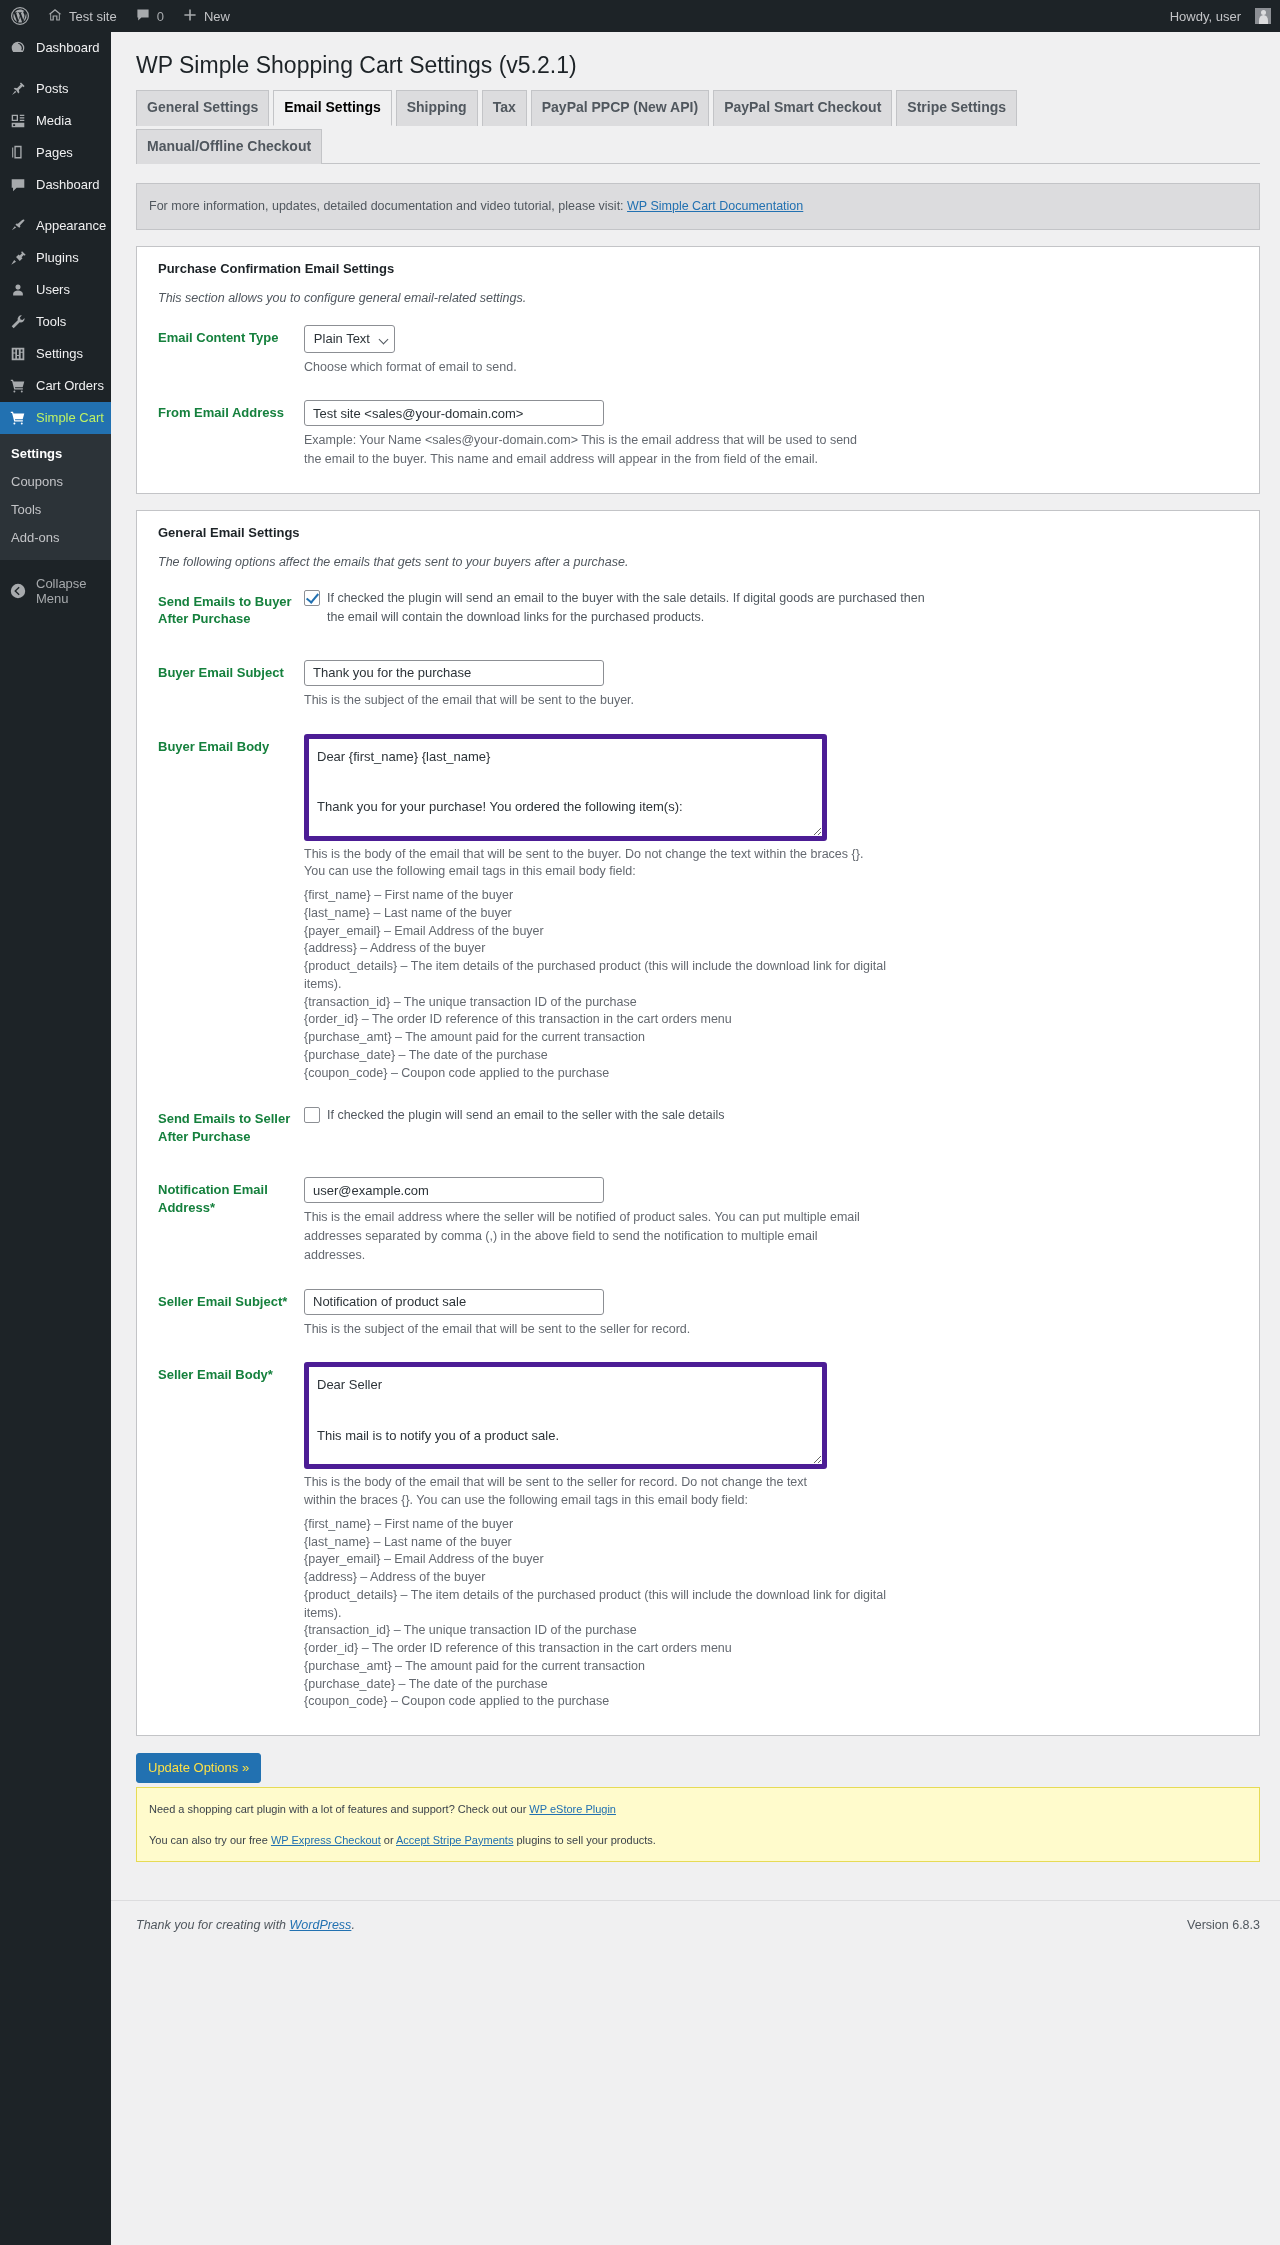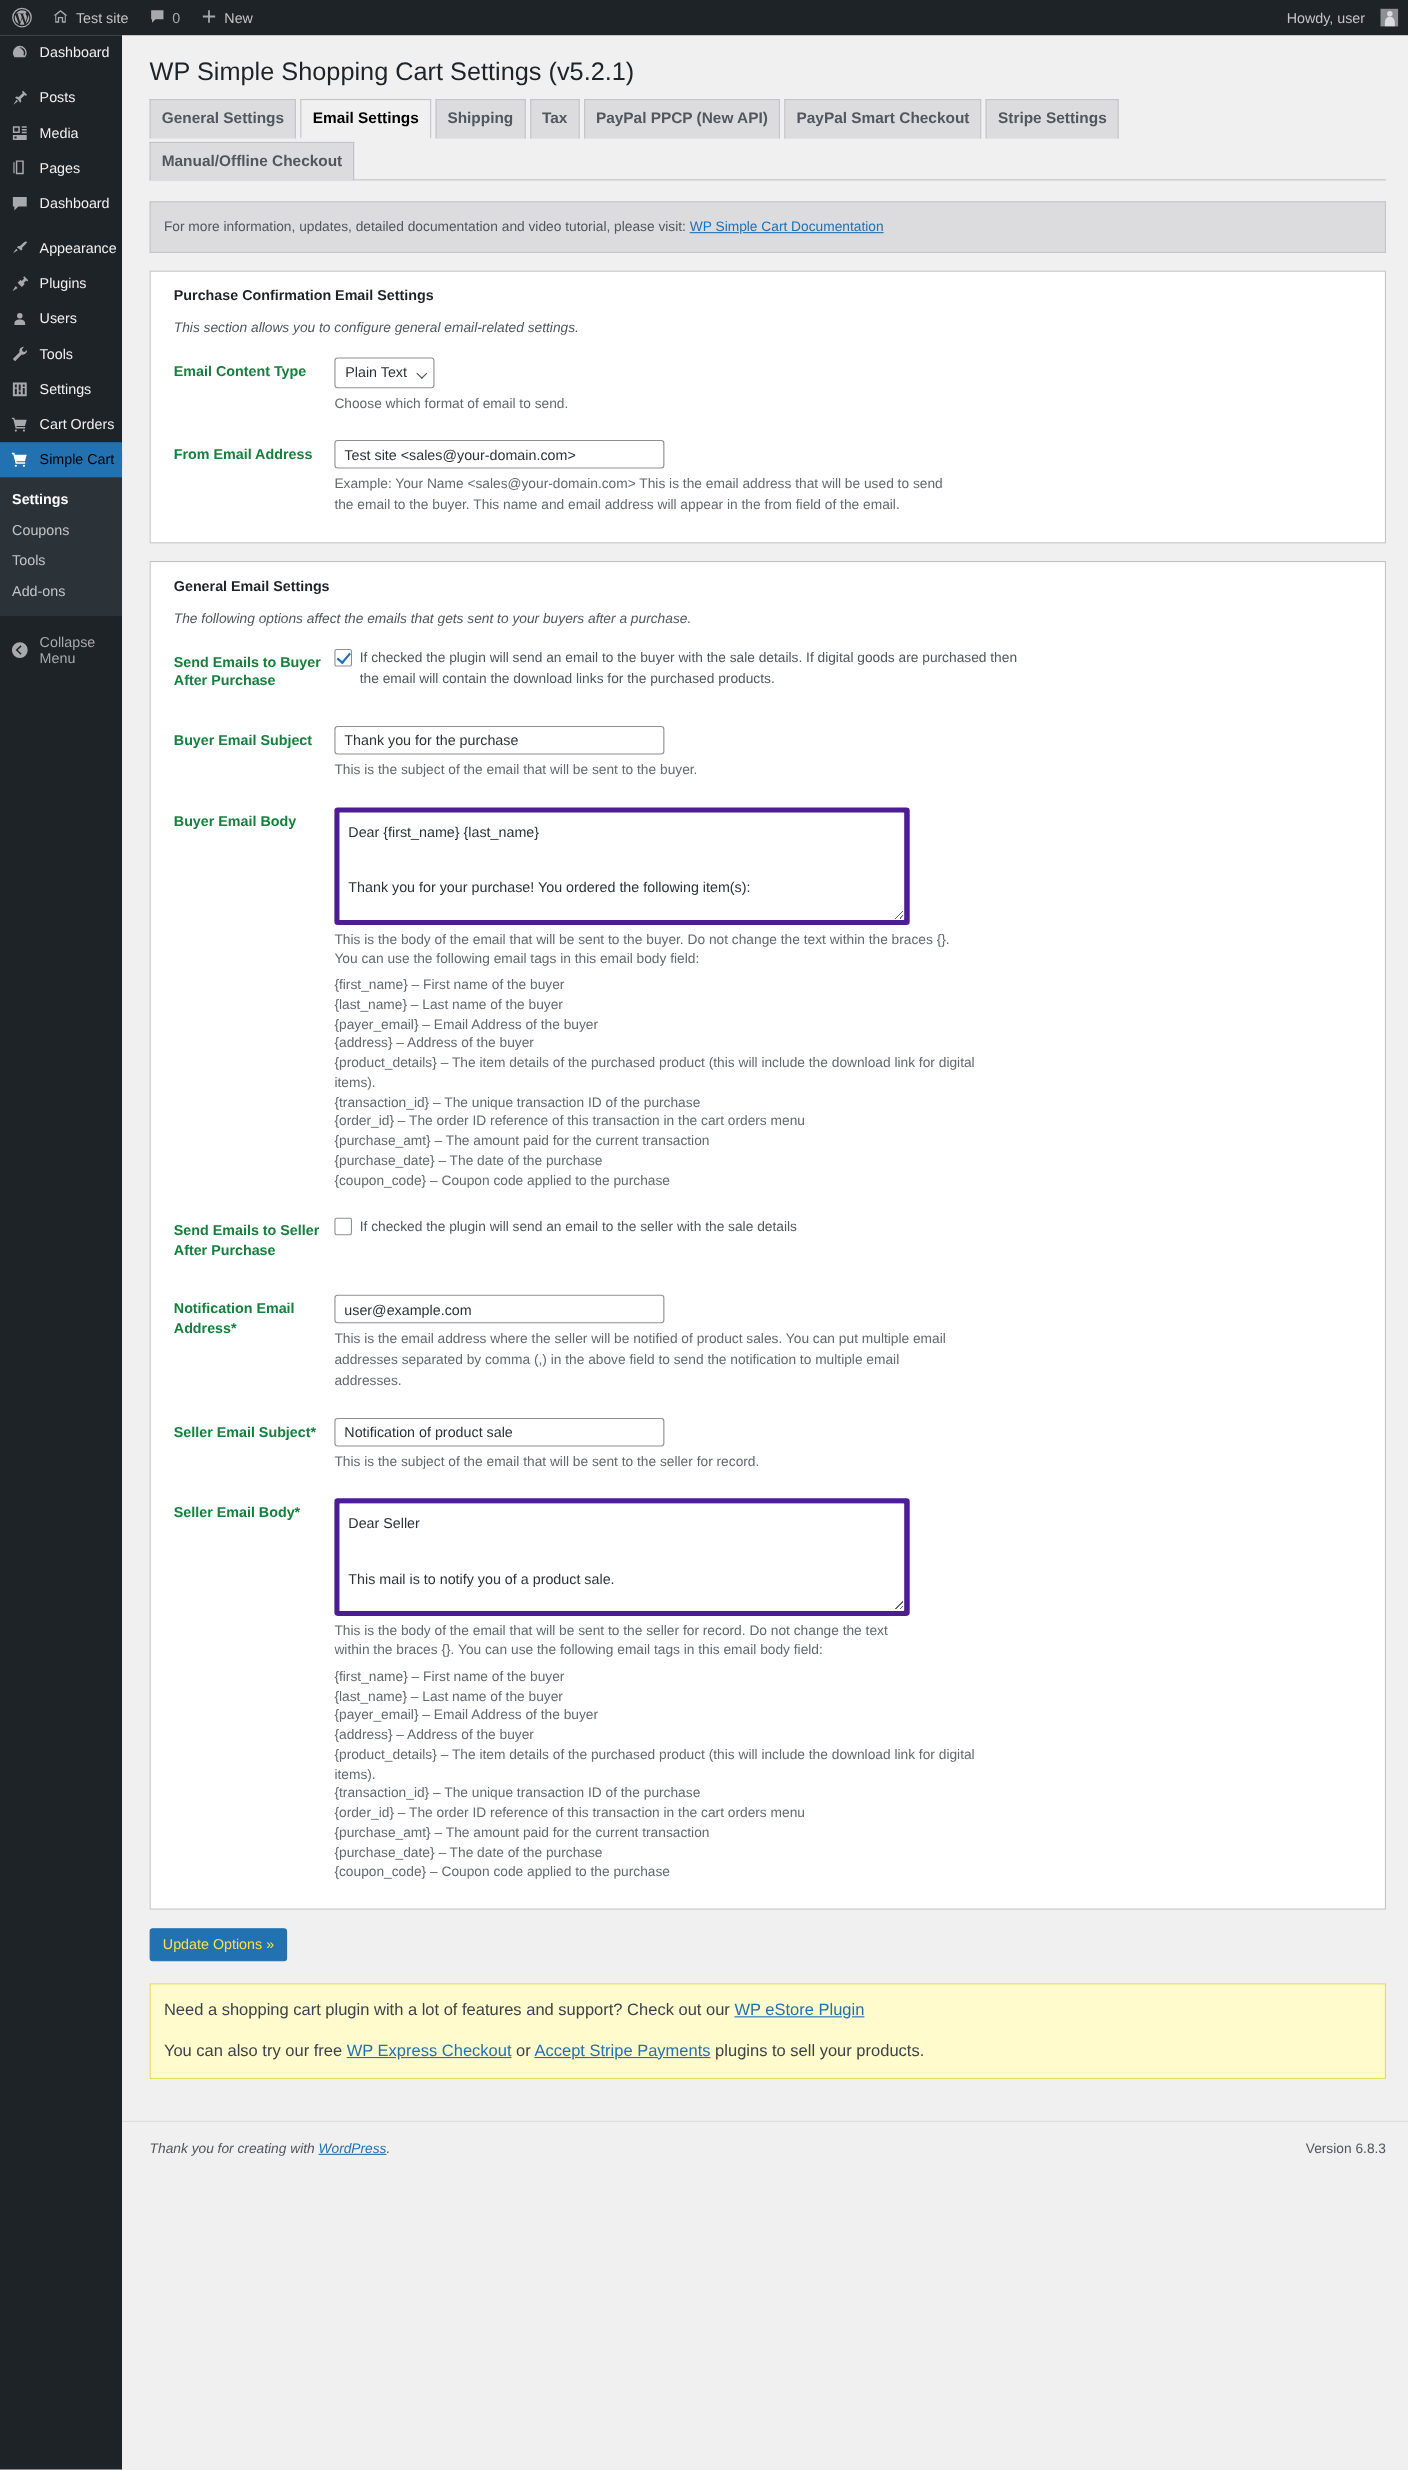--- a/index.html
+++ b/index.html
@@ -91,21 +91,21 @@
     align-items: center;
     justify-content: center;
     flex: 0 0 18px;
     color: #a7aaad;
   }
   .menu-item .mi-ico svg { display: block; fill: currentColor; }
   .menu-item .mi-label { white-space: nowrap; }
   .menu-sep { height: 9px; }
   .menu-item.current {
     background: #2271b1;
-    color: #000000;
+    color: #bef264;
     font-weight: 400;
   }
   .menu-item.current .mi-ico { color: #fff; }
   .menu-item.current:after {
     content: "";
     position: absolute;
     right: -8px;
     top: 50%;
     margin-top: -8px;
     border-style: solid;
@@ -343,22 +343,22 @@
     cursor: pointer;
     font-family: "Liberation Sans", sans-serif;
     height: 30px;
   }
 
   
   .yellow-box {
     background: #fffbcc;
     border: 1px solid #e6db55;
     padding: 13px 12px;
-    margin-top: 20px;
-    font-size: 15px;
+    margin-top: 4px;
+    font-size: 11px;
     color: #3c434a;
     line-height: 1.5;
   }
   .yellow-box p { margin: 0; }
   .yellow-box p + p { margin-top: 14px; }
 
   
   #wpfooter {
     padding: 17px 20px 12px 25px;
     border-top: 1px solid #dcdcde;

